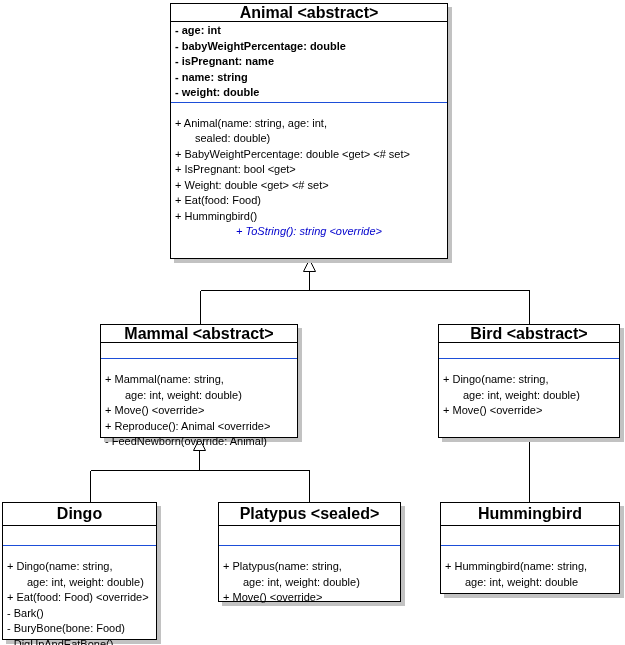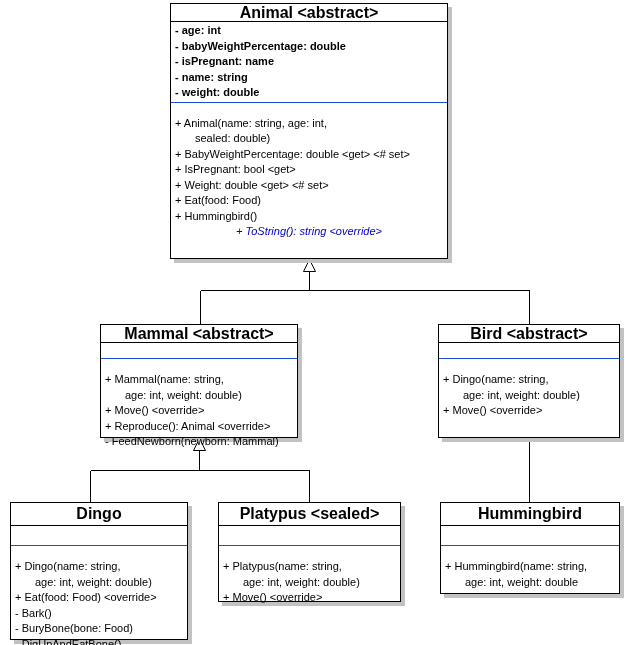--- a/index.html
+++ b/index.html
@@ -81,35 +81,35 @@
   </div>
 
   <div class="uml-class" style="left:100px; top:324px; width:198px; height:114px;">
     <div class="uml-title">Mammal &lt;abstract&gt;</div>
     <div class="uml-attrs"></div>
     <div class="uml-methods">
       <div class="line">+ Mammal(name: string,</div>
       <div class="line indent">age: int, weight: double)</div>
       <div class="line">+ Move() &lt;override&gt;</div>
       <div class="line">+ Reproduce(): Animal &lt;override&gt;</div>
-      <div class="line">- FeedNewborn(newborn: Mammal)</div>
+      <div class="line">- FeedNewborn(override: Animal)</div>
     </div>
   </div>
 
   <div class="uml-class" style="left:438px; top:324px; width:182px; height:114px;">
     <div class="uml-title">Bird &lt;abstract&gt;</div>
     <div class="uml-attrs"></div>
     <div class="uml-methods">
       <div class="line">+ Dingo(name: string,</div>
       <div class="line indent">age: int, weight: double)</div>
       <div class="line">+ Move() &lt;override&gt;</div>
     </div>
   </div>
 
-  <div class="uml-class tall" style="left:10px; top:502px; width:178px; height:138px;">
+  <div class="uml-class tall" style="left:2px; top:502px; width:155px; height:138px;">
     <div class="uml-title">Dingo</div>
     <div class="uml-attrs"></div>
     <div class="uml-methods">
       <div class="line">+ Dingo(name: string,</div>
       <div class="line indent">age: int, weight: double)</div>
       <div class="line">+ Eat(food: Food) &lt;override&gt;</div>
       <div class="line">- Bark()</div>
       <div class="line">- BuryBone(bone: Food)</div>
       <div class="line">- DigUpAndEatBone()</div>
     </div>

